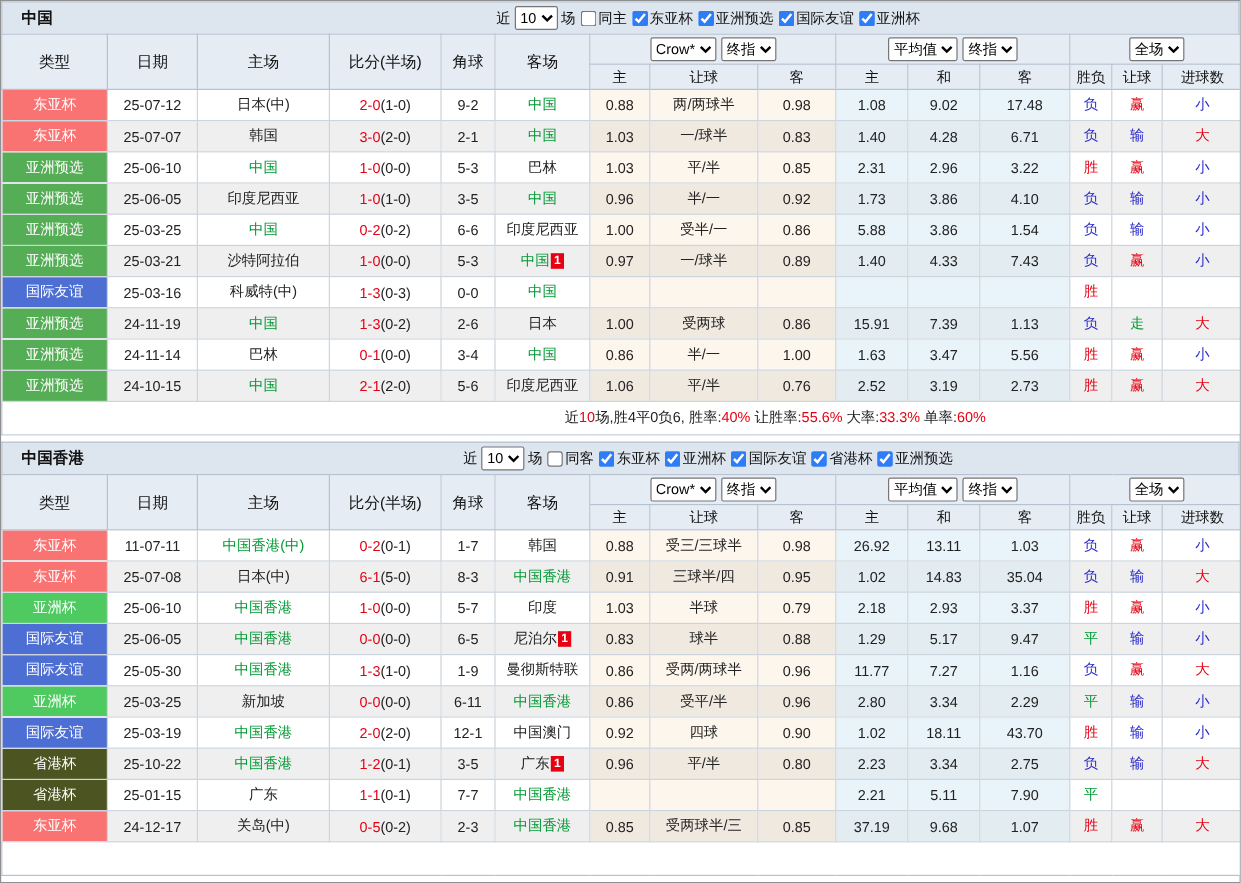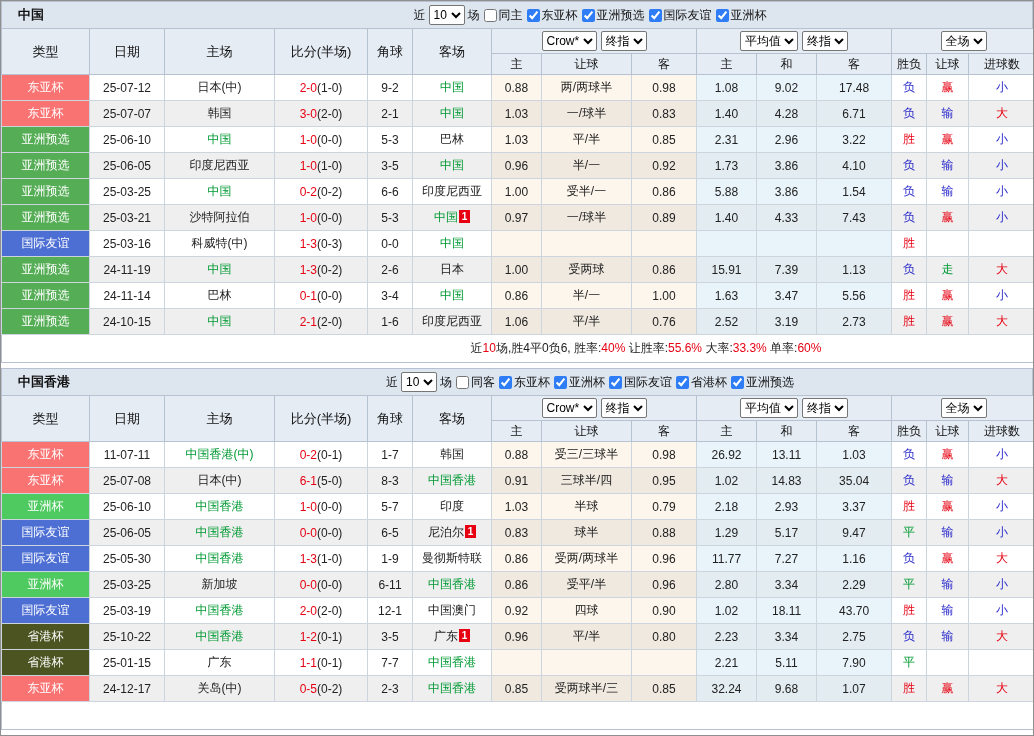--- a/index.html
+++ b/index.html
@@ -266,21 +266,21 @@
               <td class="avg">5.56</td>
               <td class="res" style="color: rgb(230, 0, 18);">胜</td>
               <td class="res" style="color: rgb(230, 0, 18);">赢</td>
               <td class="res" style="color: rgb(41, 41, 204);">小</td>
             </tr>
             <tr>
               <td class="type-badge" style="background-color: rgb(85, 173, 85);">亚洲预选</td>
               <td>24-10-15</td>
               <td class="team green">中国</td>
               <td><span class="ft">2-1</span><span class="ht">(2-0)</span></td>
-              <td>1-6</td>
+              <td>5-6</td>
               <td class="team"><span>印度尼西亚</span></td>
               <td class="hc">1.06</td>
               <td class="hc">平/半</td>
               <td class="hc">0.76</td>
               <td class="avg">2.52</td>
               <td class="avg">3.19</td>
               <td class="avg">2.73</td>
               <td class="res" style="color: rgb(230, 0, 18);">胜</td>
               <td class="res" style="color: rgb(230, 0, 18);">赢</td>
               <td class="res" style="color: rgb(230, 0, 18);">大</td>
@@ -526,21 +526,21 @@
             <tr>
               <td class="type-badge" style="background-color: rgb(249, 115, 115);">东亚杯</td>
               <td>24-12-17</td>
               <td class="team">关岛(中)</td>
               <td><span class="ft">0-5</span><span class="ht">(0-2)</span></td>
               <td>2-3</td>
               <td class="team green"><span>中国香港</span></td>
               <td class="hc">0.85</td>
               <td class="hc">受两球半/三</td>
               <td class="hc">0.85</td>
-              <td class="avg">32.24</td>
+              <td class="avg">37.19</td>
               <td class="avg">9.68</td>
               <td class="avg">1.07</td>
               <td class="res" style="color: rgb(230, 0, 18);">胜</td>
               <td class="res" style="color: rgb(230, 0, 18);">赢</td>
               <td class="res" style="color: rgb(230, 0, 18);">大</td>
             </tr>
           </tbody>
           <tfoot>
             <tr>
               <td class="summary" colspan="15"></td>

